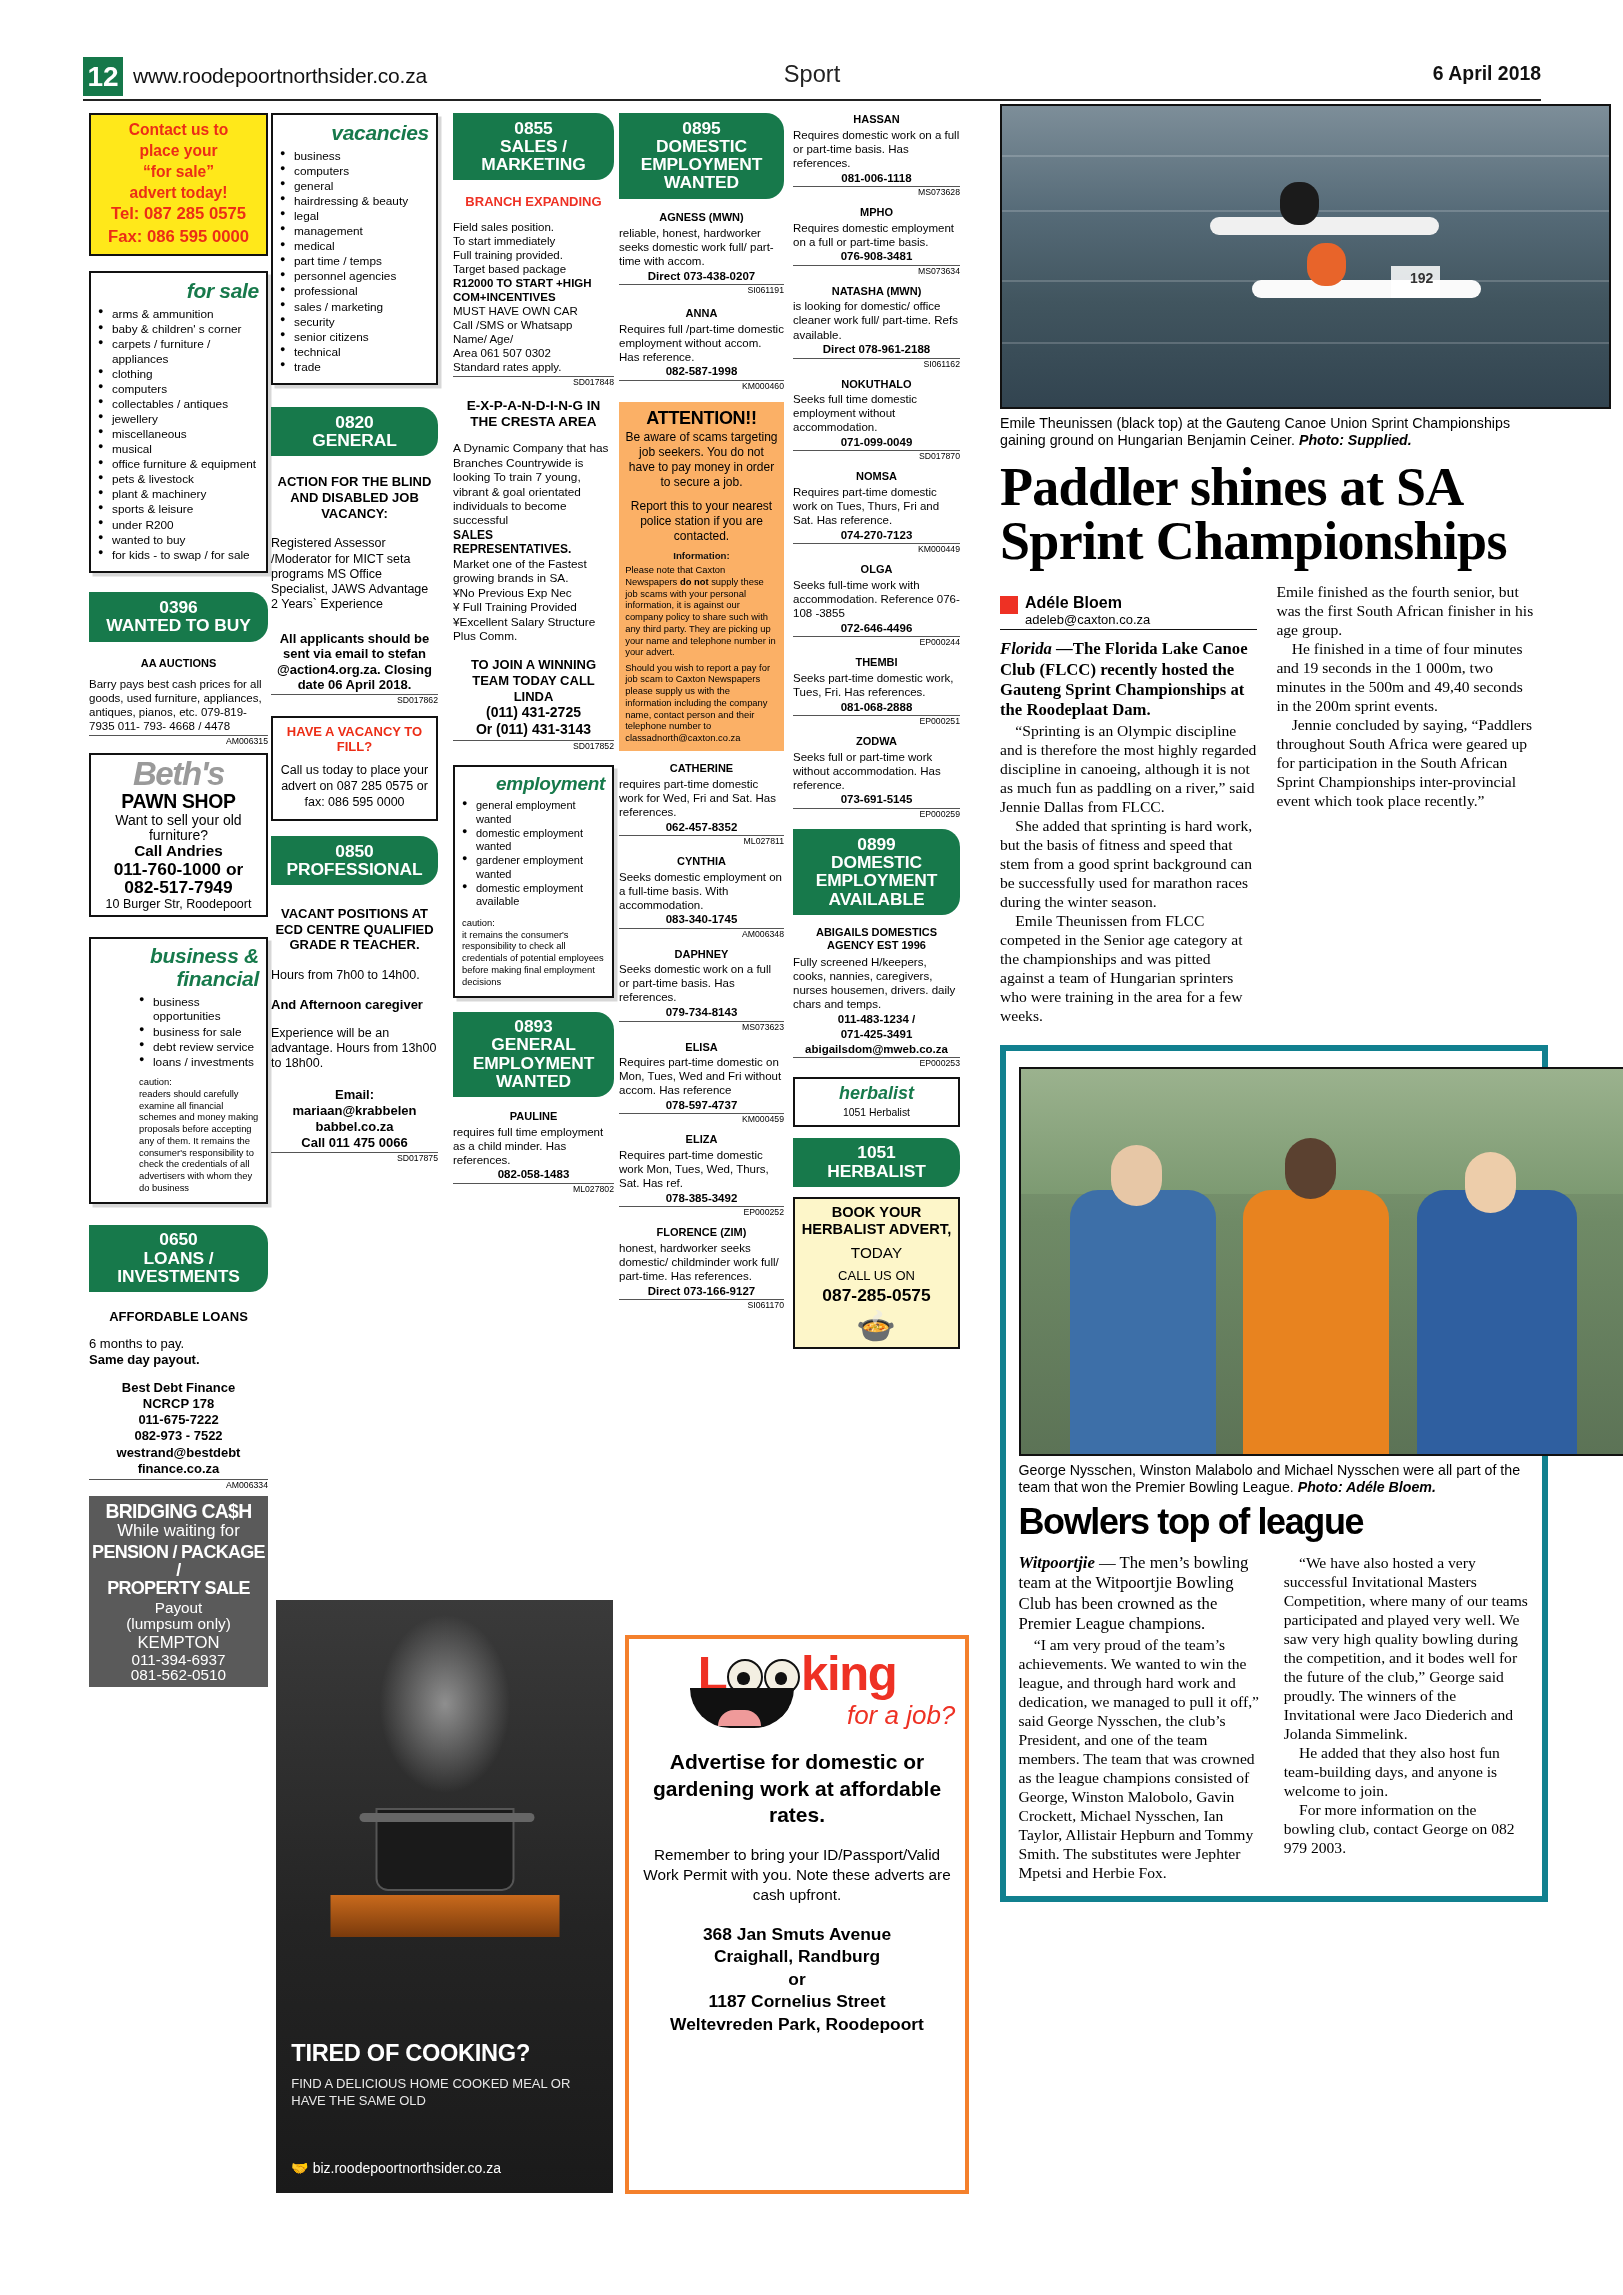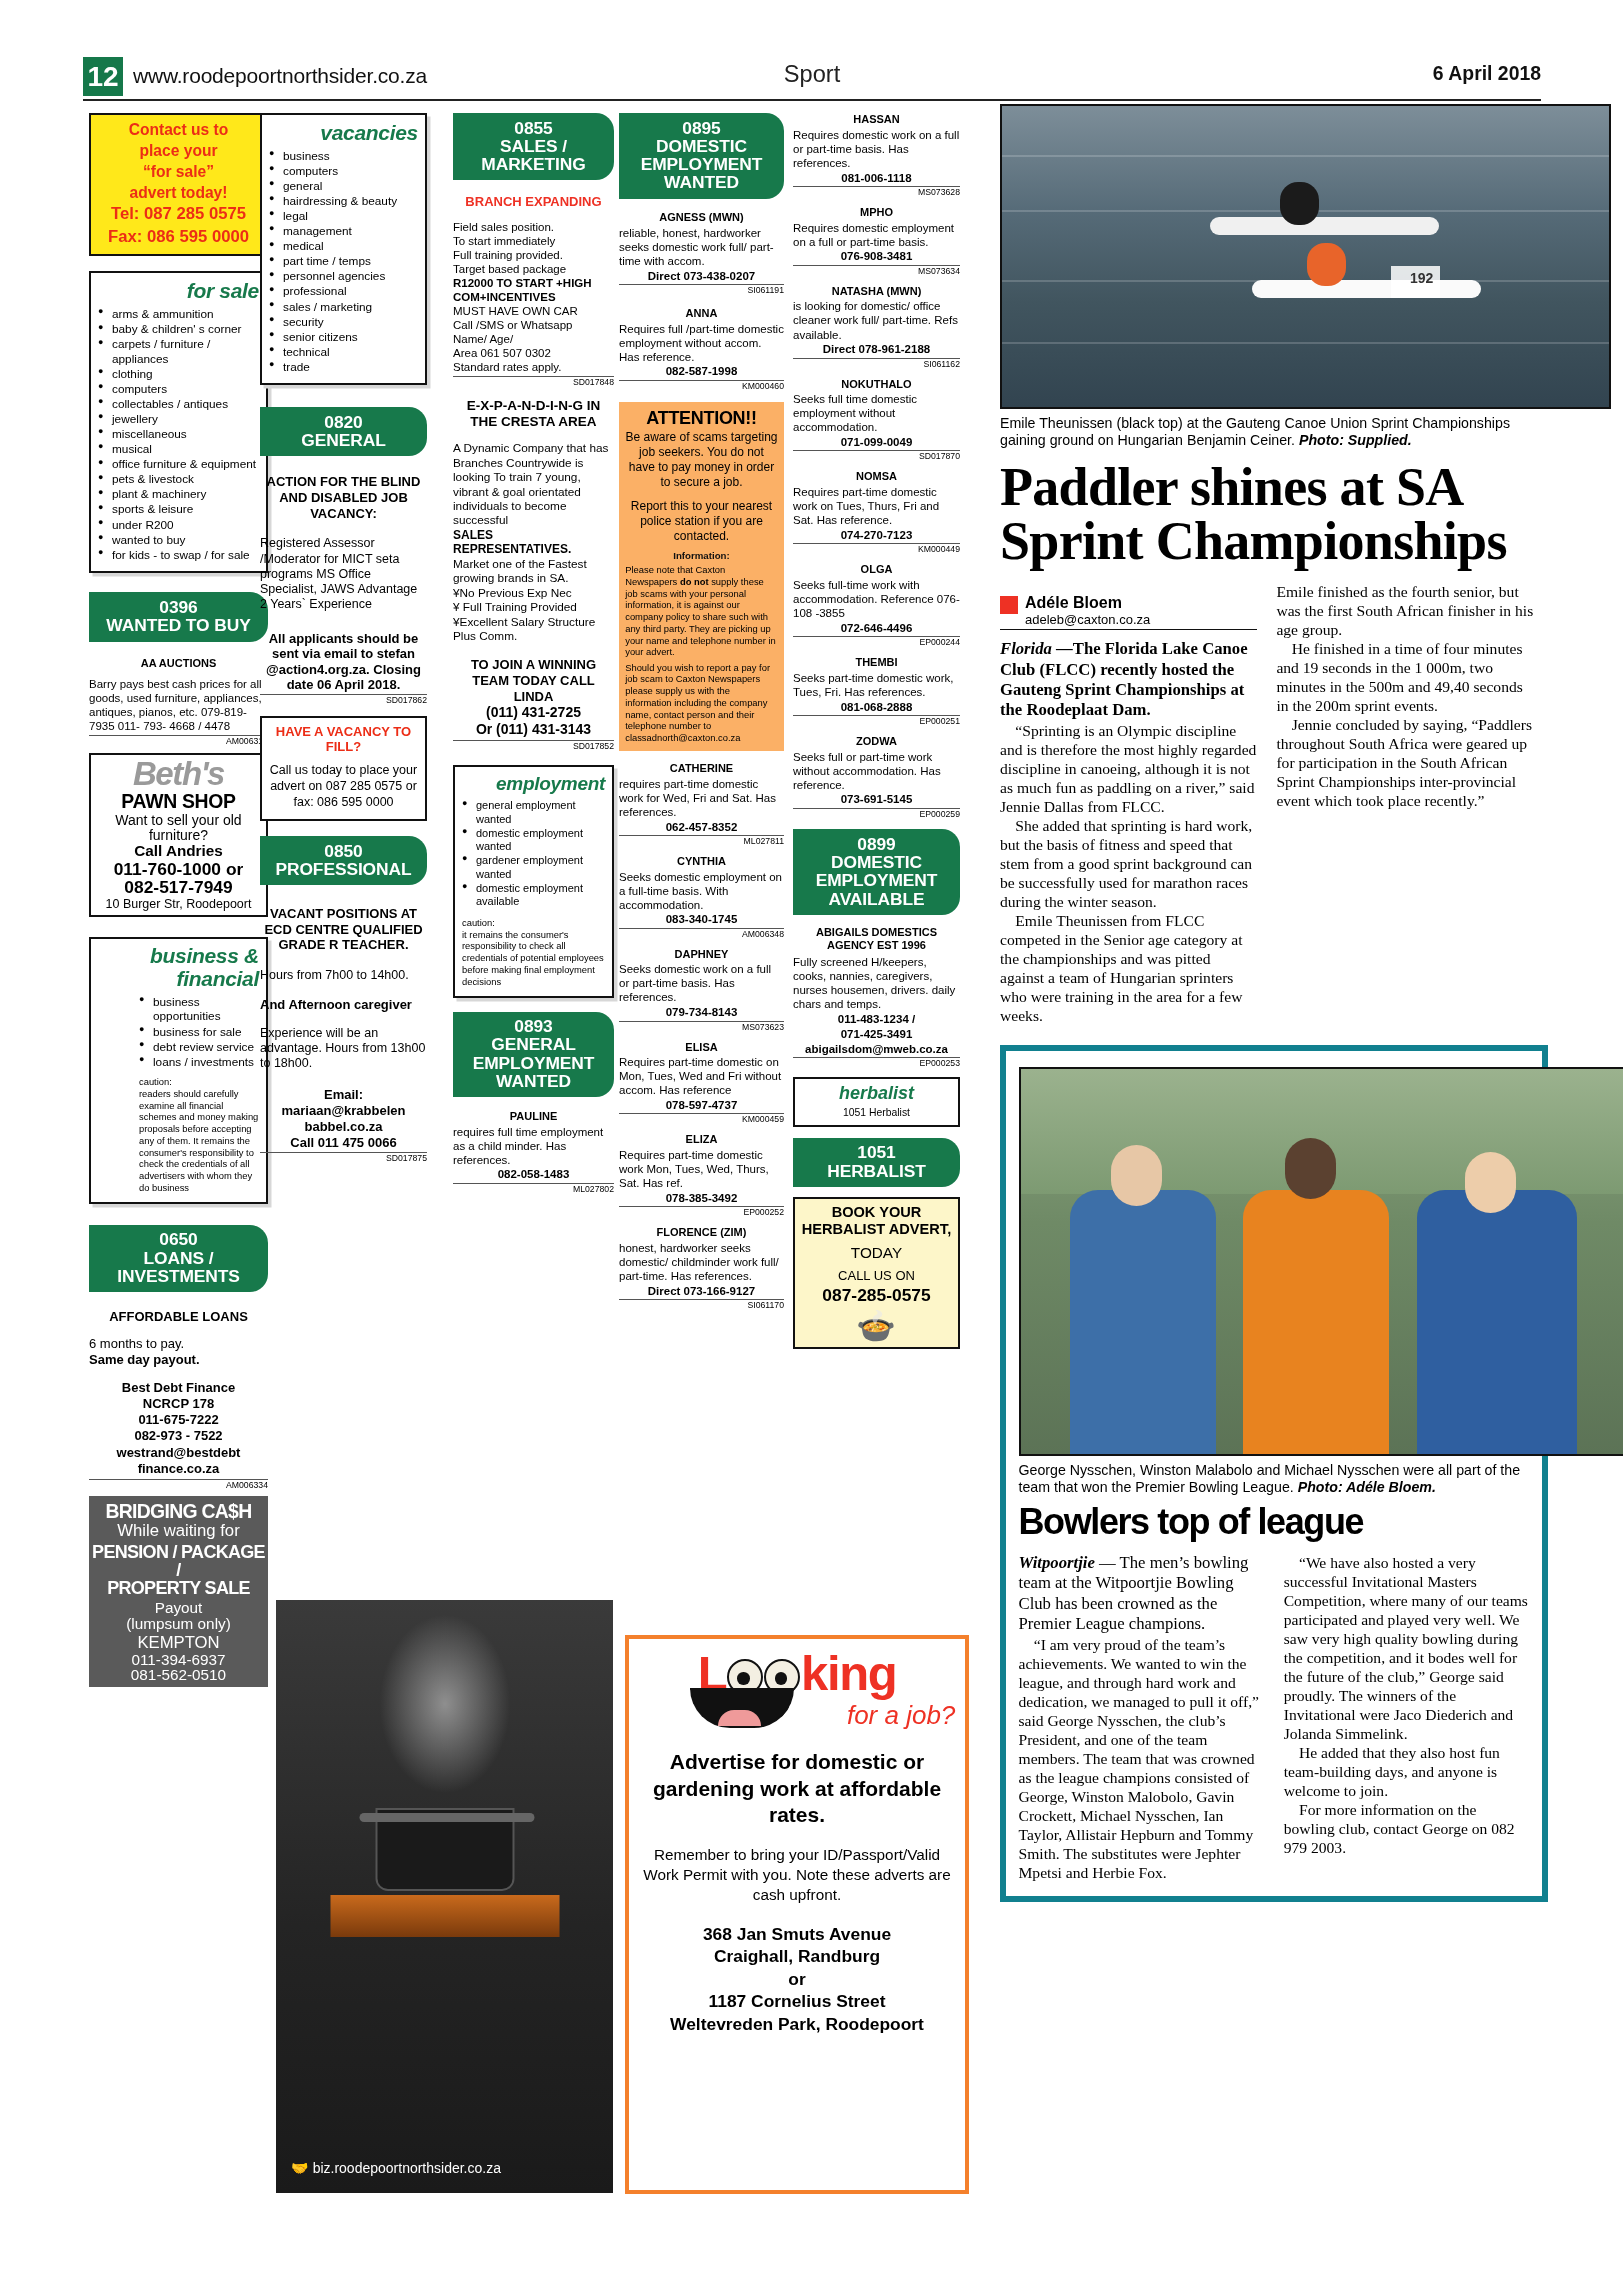--- a/index.html
+++ b/index.html
@@ -328,21 +328,21 @@
     <div class="h3" style="margin-top:4.2px;">PENSION / PACKAGE /</div>
     <div class="h3">PROPERTY SALE</div>
     <div class="h4">Payout</div>
     <div class="h4" style="margin-top:0;">(lumpsum only)</div>
     <div class="h5">KEMPTON</div>
     <div class="h6">011-394-6937</div>
     <div class="h6">081-562-0510</div>
   </div>
 </div>
 
-<div class="col" style="left:260px; top:113px; width:167px;">
+<div class="col" style="left:271px; top:113px; width:167px;">
   <div class="cat-box">
     <div class="cat-title">vacancies</div>
     <ul class="cat-list">
       <li>business</li>
       <li>computers</li>
       <li>general</li>
       <li>hairdressing &amp; beauty</li>
       <li>legal</li>
       <li>management</li>
       <li>medical</li>
@@ -602,20 +602,24 @@
     <div class="l3">CALL US ON</div>
     <div class="l4">087-285-0575</div>
     <div class="pot">🍲</div>
   </div>
 </div>
 
 <div class="cook-ad" style="position:absolute; left:276px; top:1600px; width:337px; height:593px;">
   <div class="cook-steam"></div>
   <div class="cook-pot"></div>
   <div class="cook-stove"></div>
+  <div class="cook-txt">
+    <div class="t1">TIRED OF COOKING?</div>
+    <div class="t2">FIND A DELICIOUS HOME COOKED MEAL OR HAVE THE SAME OLD</div>
+  </div>
   <div class="cook-url">
     <span>🤝</span>
     <span>biz.roodepoortnorthsider.co.za</span>
   </div>
 </div>
 
 <div class="look-ad" style="position:absolute; left:625px; top:1635px; width:344px; height:559px;">
   <div class="look-logo">
     <span style="color:#ee3124;">L</span><span class="eye"></span><span class="eye"></span><span style="color:#ee3124;">king</span>
     <span class="mouth"></span>

